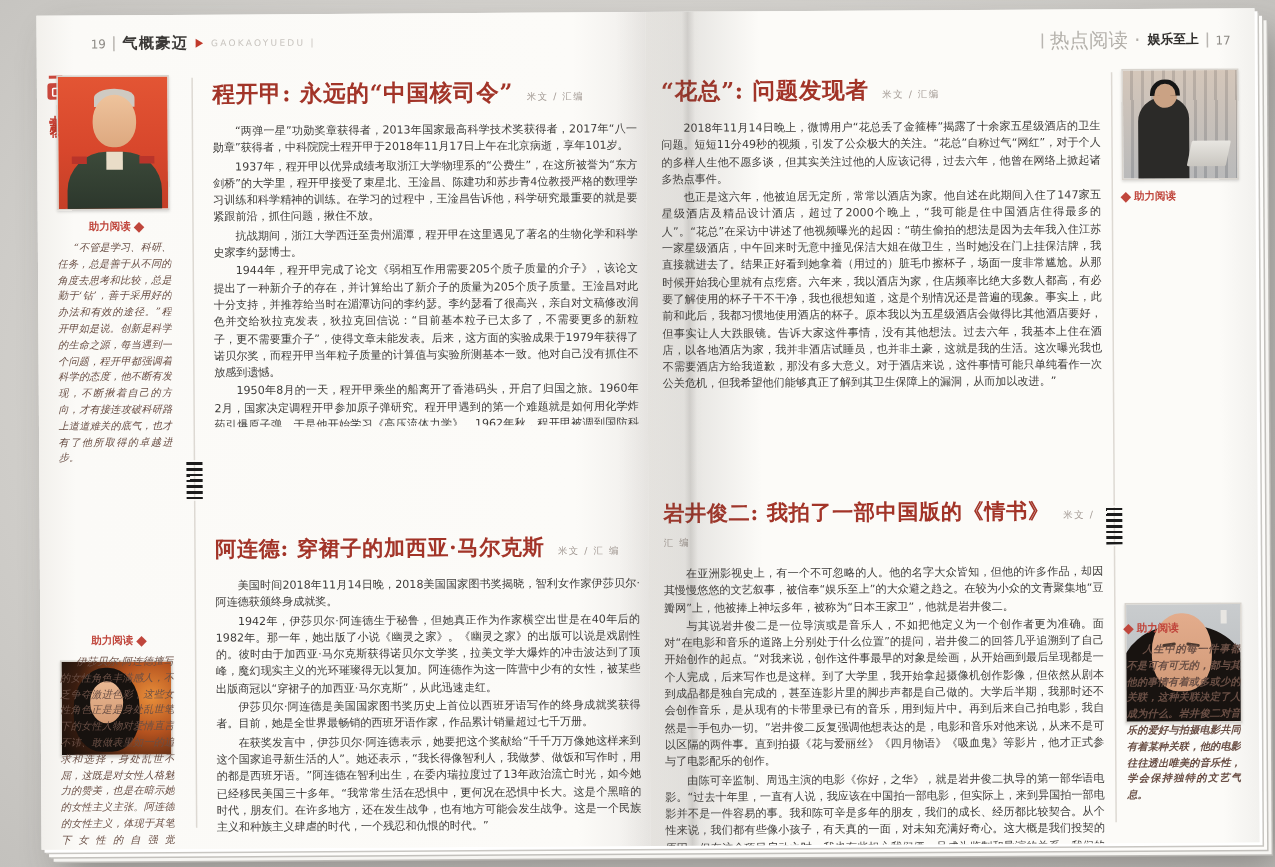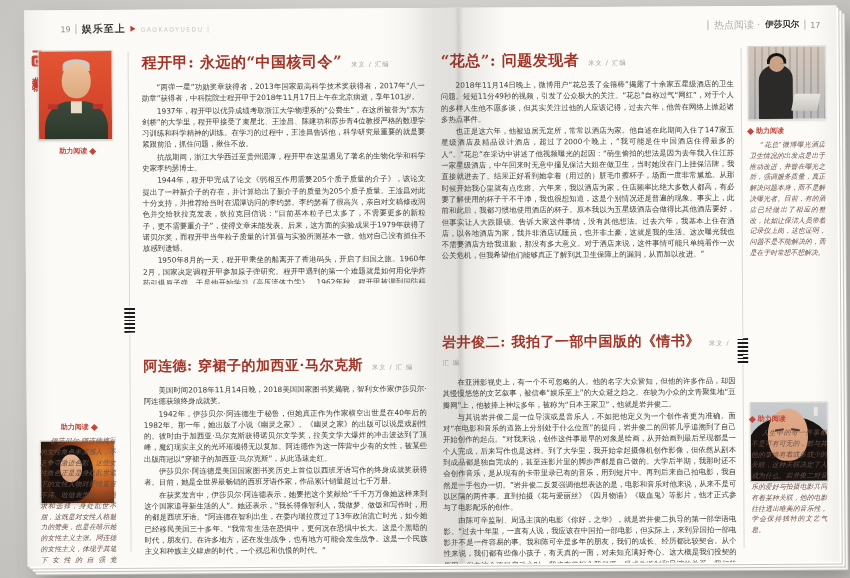--- a/index.html
+++ b/index.html
@@ -33,21 +33,21 @@
 
   
   .hdr { position:absolute; top:12px; font-size:7px; color:#a09d98; display:flex; align-items:center; gap:5px; }
   .hdr-left { left:36px; }
   .hdr-right { right:16px; }
   .hdr .pn { font-size:8px; color:#8e8b86; }
   .hdr .vbar { width:1px; height:10px; background:#b9b6b1; }
   .hdr .mast { font-size:10px; font-weight:bold; color:#3a3836; letter-spacing:1px; }
   .flag { width:0; height:0; border-left:5px solid #c0392b; border-top:3px solid transparent; border-bottom:3px solid transparent; display:inline-block; }
   .hdr .sub { font-size:6px; letter-spacing:1.5px; color:#c8c4bf; }
-  .hdr .sec-light { font-size:10px; color:#b3b0aa; }
+  .hdr .sec-light { font-size:13px; color:#b3b0aa; }
   .hdr .sec-bold { font-size:8.5px; font-weight:bold; color:#2e2c2a; }
 
   
   .col-tab { position:absolute; left:5px; top:40px; width:14px; display:flex; flex-direction:column; align-items:center; gap:3px; }
   .col-tab .dash { width:9px; height:2px; background:#c9473c; }
   .col-tab .tab-ico { width:11px; height:11px; background:#c9473c; border-radius:2px; position:relative; }
   .col-tab .tab-ico::after { content:""; position:absolute; left:3px; top:3px; width:5px; height:4px; border:1px solid #fff; border-radius:1px; }
   .col-tab .vtext { writing-mode:vertical-rl; text-orientation:upright; font-size:9px; font-weight:bold; color:#c0392b; letter-spacing:2px; line-height:14px; }
 
   
@@ -99,21 +99,21 @@
 <body>
 
 <div class="stage">
   <div class="spread">
 
     <div class="page page-left">
 
       <div class="hdr hdr-left">
         <span class="pn">19</span>
         <span class="vbar"></span>
-        <span class="mast">娱乐至上</span>
+        <span class="mast">气概豪迈</span>
         <span class="flag"></span>
         <span class="sub">GAOKAOYUEDU |</span>
       </div>
 
       <div class="col-tab">
         <span class="dash"></span>
         <span class="tab-ico"></span>
         <span class="vtext">非常人物</span>
         <span class="dash"></span>
       </div>
@@ -123,20 +123,21 @@
         <span class="face"></span>
         <span class="uniform"></span>
         <span class="collar"></span>
         <span class="ep1"></span>
           <span class="ep2"></span>
       </div>
       <div class="side-label" style="left:34px; top:136px;">
         <span>助力阅读</span>
         <span class="diamond"></span>
       </div>
+      <div class="quote" style="left:13px; top:150px; height:150px; overflow:hidden;">“不管是学习、科研、任务，总是善于从不同的角度去思考和比较，总是勤于‘钻’，善于采用好的办法和有效的途径。”程开甲如是说。创新是科学的生命之源，每当遇到一个问题，程开甲都强调着科学的态度，他不断有发现，不断揪着自己的方向，才有接连攻破科研路上道道难关的底气，也才有了他所取得的卓越进步。</div>
 
       <div class="photo ph-allende" style="left:13px; top:340px;">
         <span class="hair"></span>
         <span class="face"></span>
       </div>
       <div class="side-label" style="left:34px; top:412px;">
         <span>助力阅读</span>
         <span class="diamond"></span>
       </div>
       <div class="quote" style="left:13px; top:426px; height:128px; overflow:hidden;">伊莎贝尔·阿连德擅写的女性角色丰满感人，不乏争夺激进色彩，这些女性角色正是是身处乱世笔下的女性人物对爱情直言不讳、敢做表里如一的追求和选择，身处乱世不屈，这既是对女性人格魅力的赞美，也是在暗示她的女性主义主张。阿连德的女性主义，体现于其笔下女性的自强觉definitely、深明大义、敢于牺牲、气概豪迈、不畏强权正义。</div>
@@ -168,21 +169,21 @@
           <p>在获奖发言中，伊莎贝尔·阿连德表示，她要把这个奖献给“千千万万像她这样来到这个国家追寻新生活的人”。她还表示，“我长得像智利人，我做梦、做饭和写作时，用的都是西班牙语。”阿连德在智利出生，在委内瑞拉度过了13年政治流亡时光，如今她已经移民美国三十多年。“我常常生活在恐惧中，更何况在恐惧中长大。这是个黑暗的时代，朋友们。在许多地方，还在发生战争，也有地方可能会发生战争。这是一个民族主义和种族主义肆虐的时代，一个残忍和仇恨的时代。”</p>
         </div>
       </div>
     </div>
 
     <div class="page page-right">
 
       <div class="hdr hdr-right">
         <span class="vbar"></span>
         <span class="sec-light">热点阅读 ·</span>
-        <span class="sec-bold">伊莎贝尔</span>
+        <span class="sec-bold">娱乐至上</span>
         <span class="vbar"></span>
         <span class="pn">17</span>
       </div>
 
       <div class="article" style="left:10px; top:44px; width:293px;">
         <div class="a-title" style="font-size:15px;">
           <span>“花总”: 问题发现者</span><span class="byline">米文 / 汇编</span>
         </div>
         <div class="body-copy" style="margin-top:9px; height:222px; overflow:hidden;">
           <p>2018年11月14日晚上，微博用户“花总丢了金箍棒”揭露了十余家五星级酒店的卫生问题。短短11分49秒的视频，引发了公众极大的关注。“花总”自称过气“网红”，对于个人的多样人生他不愿多谈，但其实关注过他的人应该记得，过去六年，他曾在网络上掀起诸多热点事件。</p>
@@ -208,31 +209,30 @@
         <span class="tint"></span>
         <span class="figure"></span>
         <span class="head"></span>
         <span class="phones"></span>
         <span class="laptop"></span>
       </div>
       <div class="side-label" style="left:317px; top:120px;">
         <span class="diamond"></span>
         <span>助力阅读</span>
       </div>
-      <div class="quote" style="left:318px; top:134px; height:160px; overflow:hidden;">“花总”微博曝光酒店卫生情况的出发点是出于推动改进，并曾在曝光之后，强调服务质量，真正解决问题本身，而不是解决曝光者。目前，有的酒店已经做出了相应的整改，比如让保洁人员带着记录仪上岗，这也证明，问题不是不能解决的，而是在于时常想不想解决。</div>
 
       <div class="photo ph-zhou" style="left:317px; top:322px; width:78px;">
         <span class="hair"></span>
         <span class="face"></span>
         <span class="brow1"></span>
           <span class="brow2"></span>
         <span class="clip"></span>
       </div>
       <div class="side-label" style="left:317px; top:408px;">
         <span class="diamond"></span>
         <span>助力阅读</span>
       </div>
-      <div class="quote" style="left:318px; top:422px; height:132px; overflow:hidden;">人生中的每一件事都不是可有可无的，都与其他的事情有着或多或少的关联，这种关联决定了人成为什么。岩井俊二对音乐的爱好与拍摄电影共同有着某种关联，他的电影往往透出唯美的音乐性，学会保持独特的文艺气息。</div>
+      <div class="quote" style="left:318px; top:422px; height:132px; overflow:hidden;font-weight:bold;">人生中的每一件事都不是可有可无的，都与其他的事情有着或多或少的关联，这种关联决定了人成为什么。岩井俊二对音乐的爱好与拍摄电影共同有着某种关联，他的电影往往透出唯美的音乐性，学会保持独特的文艺气息。</div>
     </div>
 
     <div class="gutter"></div>
   </div>
 </div>
 
 </body></html>

